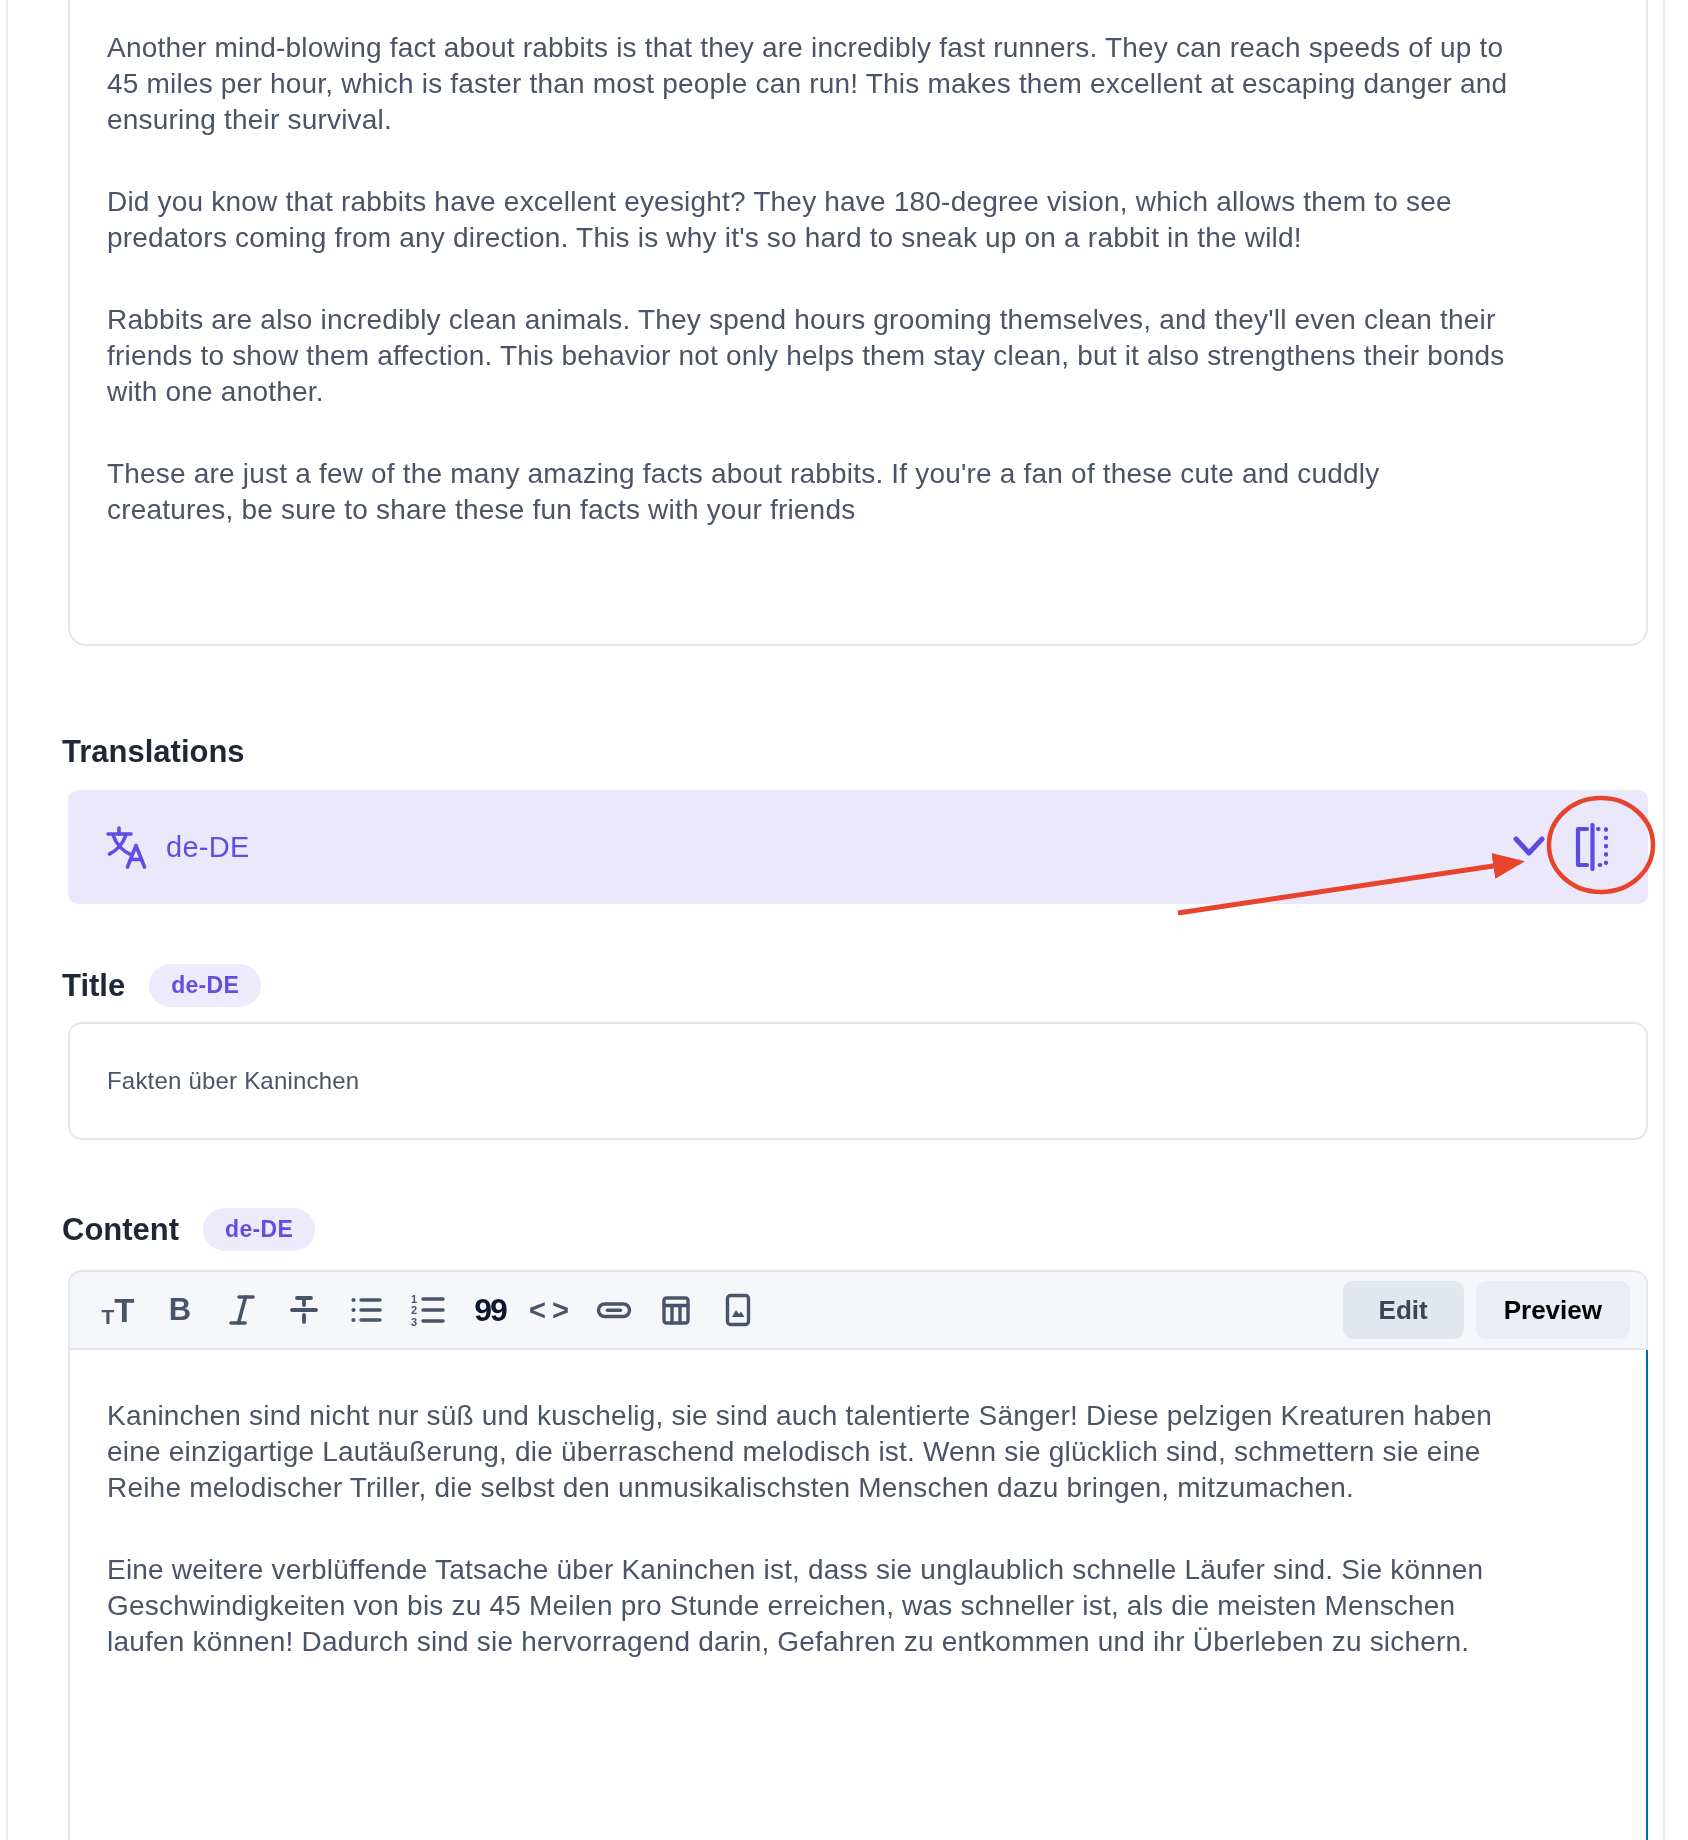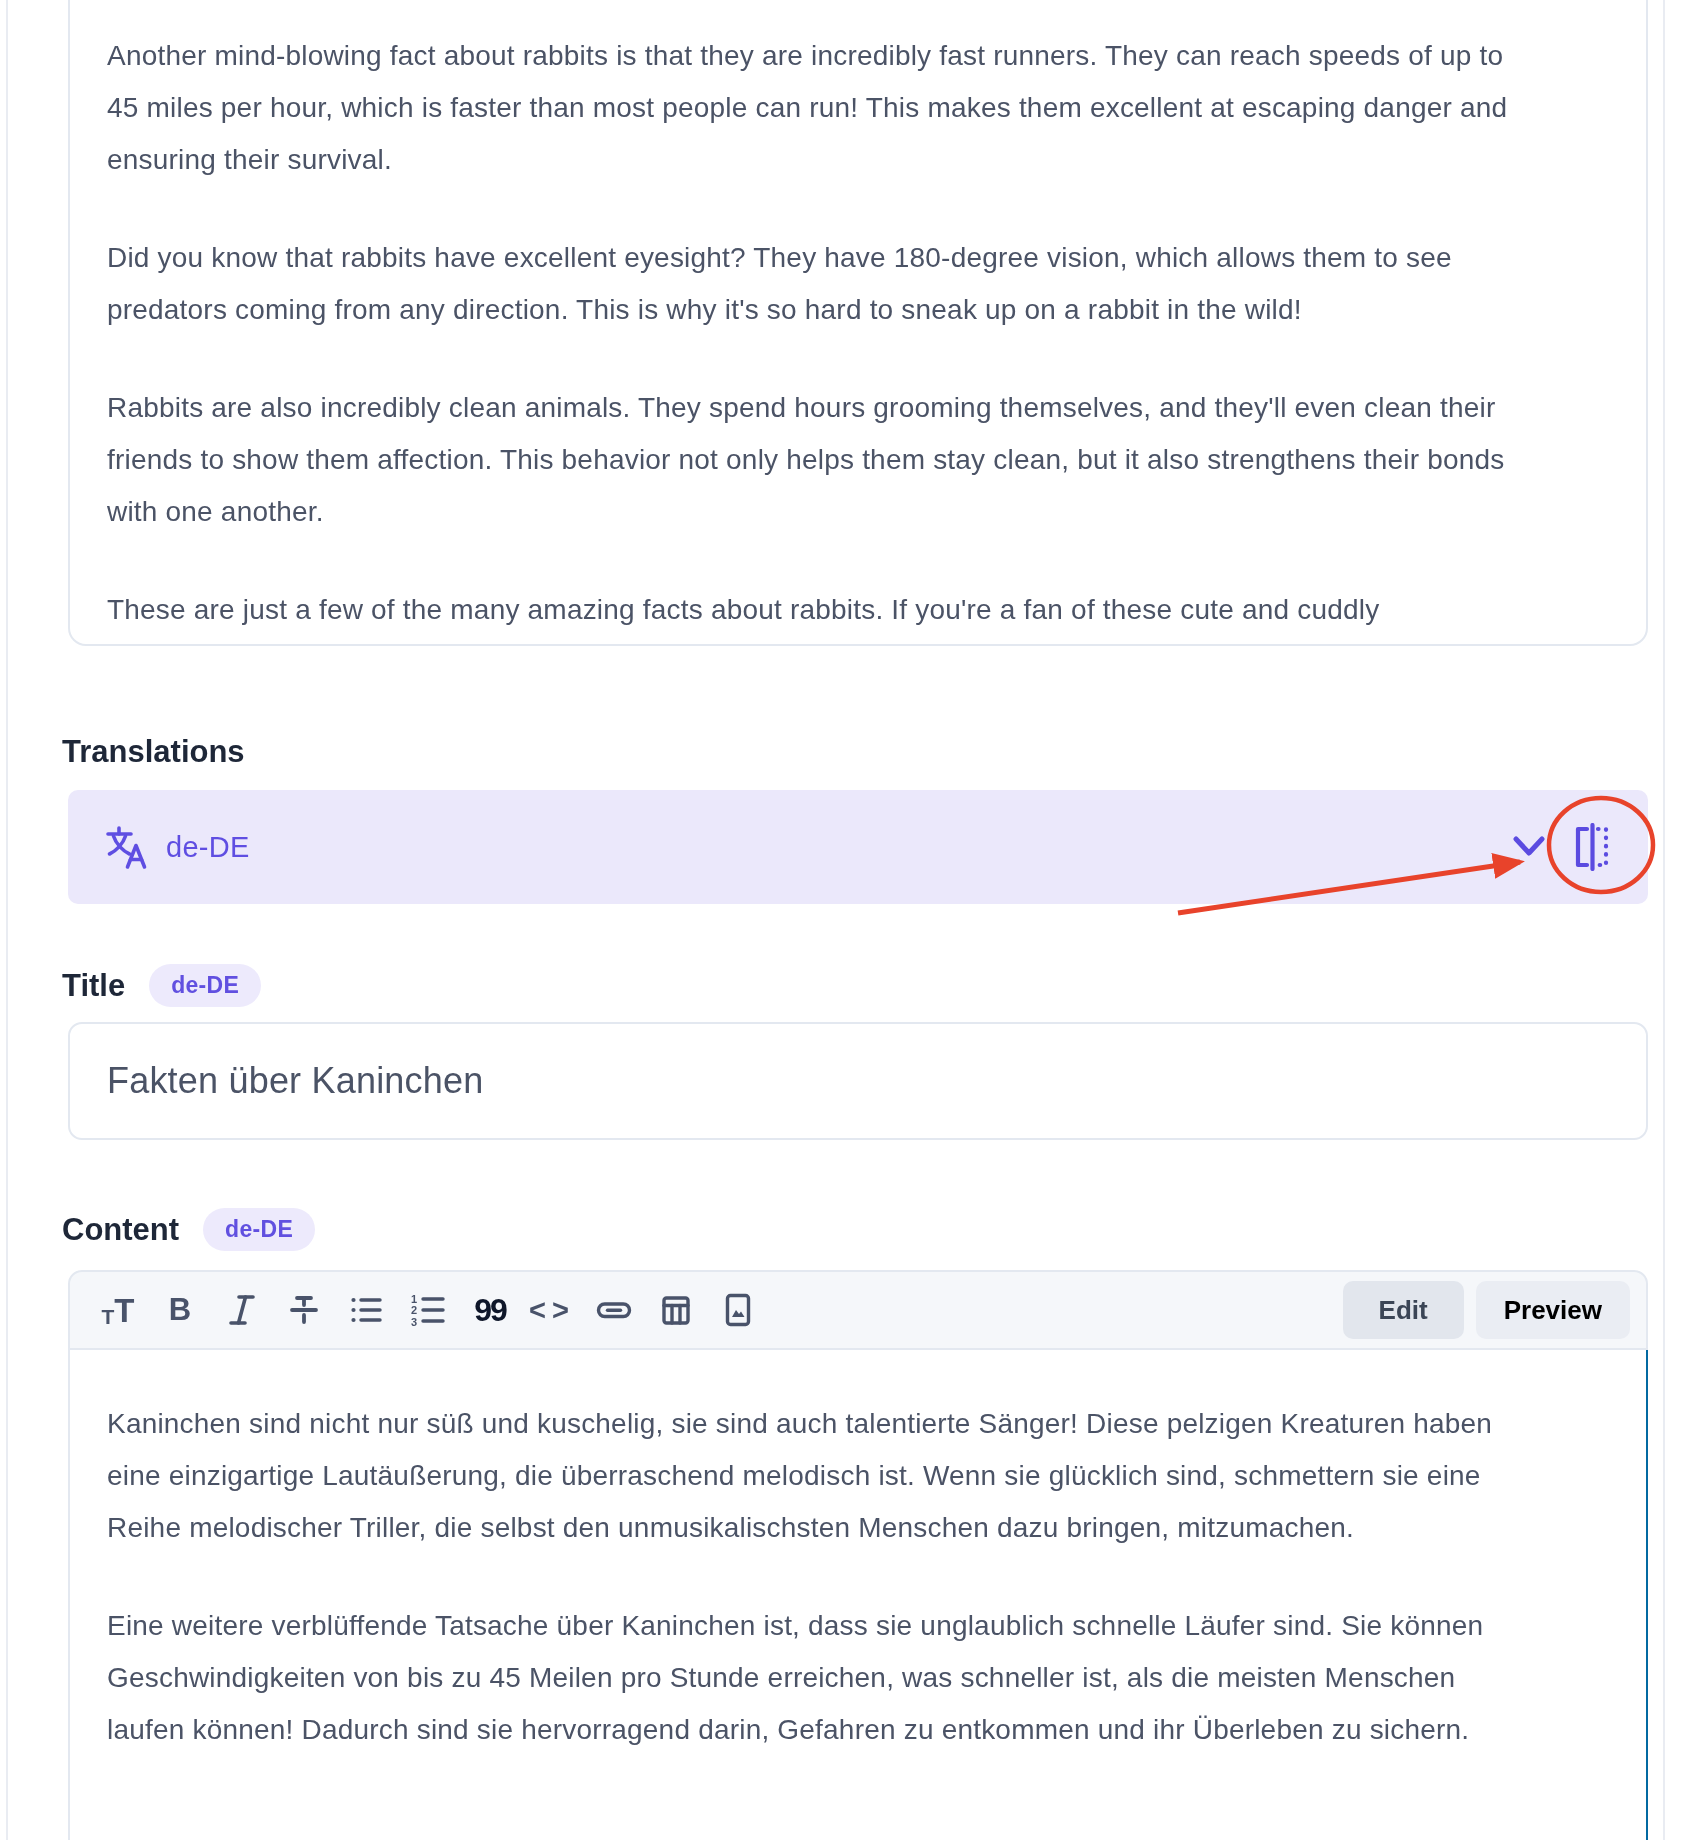--- a/index.html
+++ b/index.html
@@ -4,21 +4,21 @@
 <style>
   * { margin:0; padding:0; box-sizing:border-box; }
   html,body { width:1688px; height:1840px; background:#ffffff;
     font-family:"Liberation Sans", sans-serif; position:relative; overflow:hidden; }
 
   .page-rule { position:absolute; top:0; bottom:0; width:2px; background:#e9ecf2; }
   #left-rule  { left:6px; }
   #right-rule { left:1663px; }
 
   
-  .doc-text p { font-size:28px; line-height:52px; letter-spacing:.2px;
+  .doc-text p { font-size:28px; line-height:36px; letter-spacing:.2px;
     color:#4b5366; margin:0 8px 46px 0; max-width:1402px; }
   .doc-text p:last-child { margin-bottom:0; }
 
   .field-label { font-size:31px; font-weight:700; color:#1e2738; }
   .locale-badge { background:#edeafc; color:#6150e0; font-size:23px; font-weight:700;
     padding:10px 22px; border-radius:24px; line-height:1; letter-spacing:.3px; }
 
   
   #english-editor { position:absolute; left:68px; top:-30px; width:1580px; height:676px;
     background:#fff; border:2px solid #e3e8f0; border-radius:18px;
@@ -37,21 +37,21 @@
 
   
   #annotation-overlay { position:absolute; left:0; top:0; width:1688px; height:1840px;
     pointer-events:none; z-index:6; }
 
   
   .label-row { position:absolute; left:62px; display:flex; align-items:center; gap:24px; }
   #title-row { top:964px; }
   #title-input { position:absolute; left:68px; top:1022px; width:1580px; height:118px;
     background:#fff; border:2px solid #e3e8f0; border-radius:14px;
-    padding:0 40px 0 37px; font-size:36px; color:#4b5366;
+    padding:0 40px 0 37px; font-size:24px; color:#4b5366;
     font-family:"Liberation Sans", sans-serif; letter-spacing:.2px; outline:none; }
 
   
   #content-row { top:1208px; }
   #editor { position:absolute; left:68px; top:1270px; width:1580px; }
   #editor-toolbar { height:80px; background:#f5f7fa; border:2px solid #e3e8f0;
     border-radius:14px 14px 0 0; display:flex; align-items:center;
     padding:0 16px 0 26px; }
   .ti { width:44px; height:78px; display:flex; align-items:center; justify-content:center;
     margin-right:18px; background:transparent; border:none; cursor:pointer;

